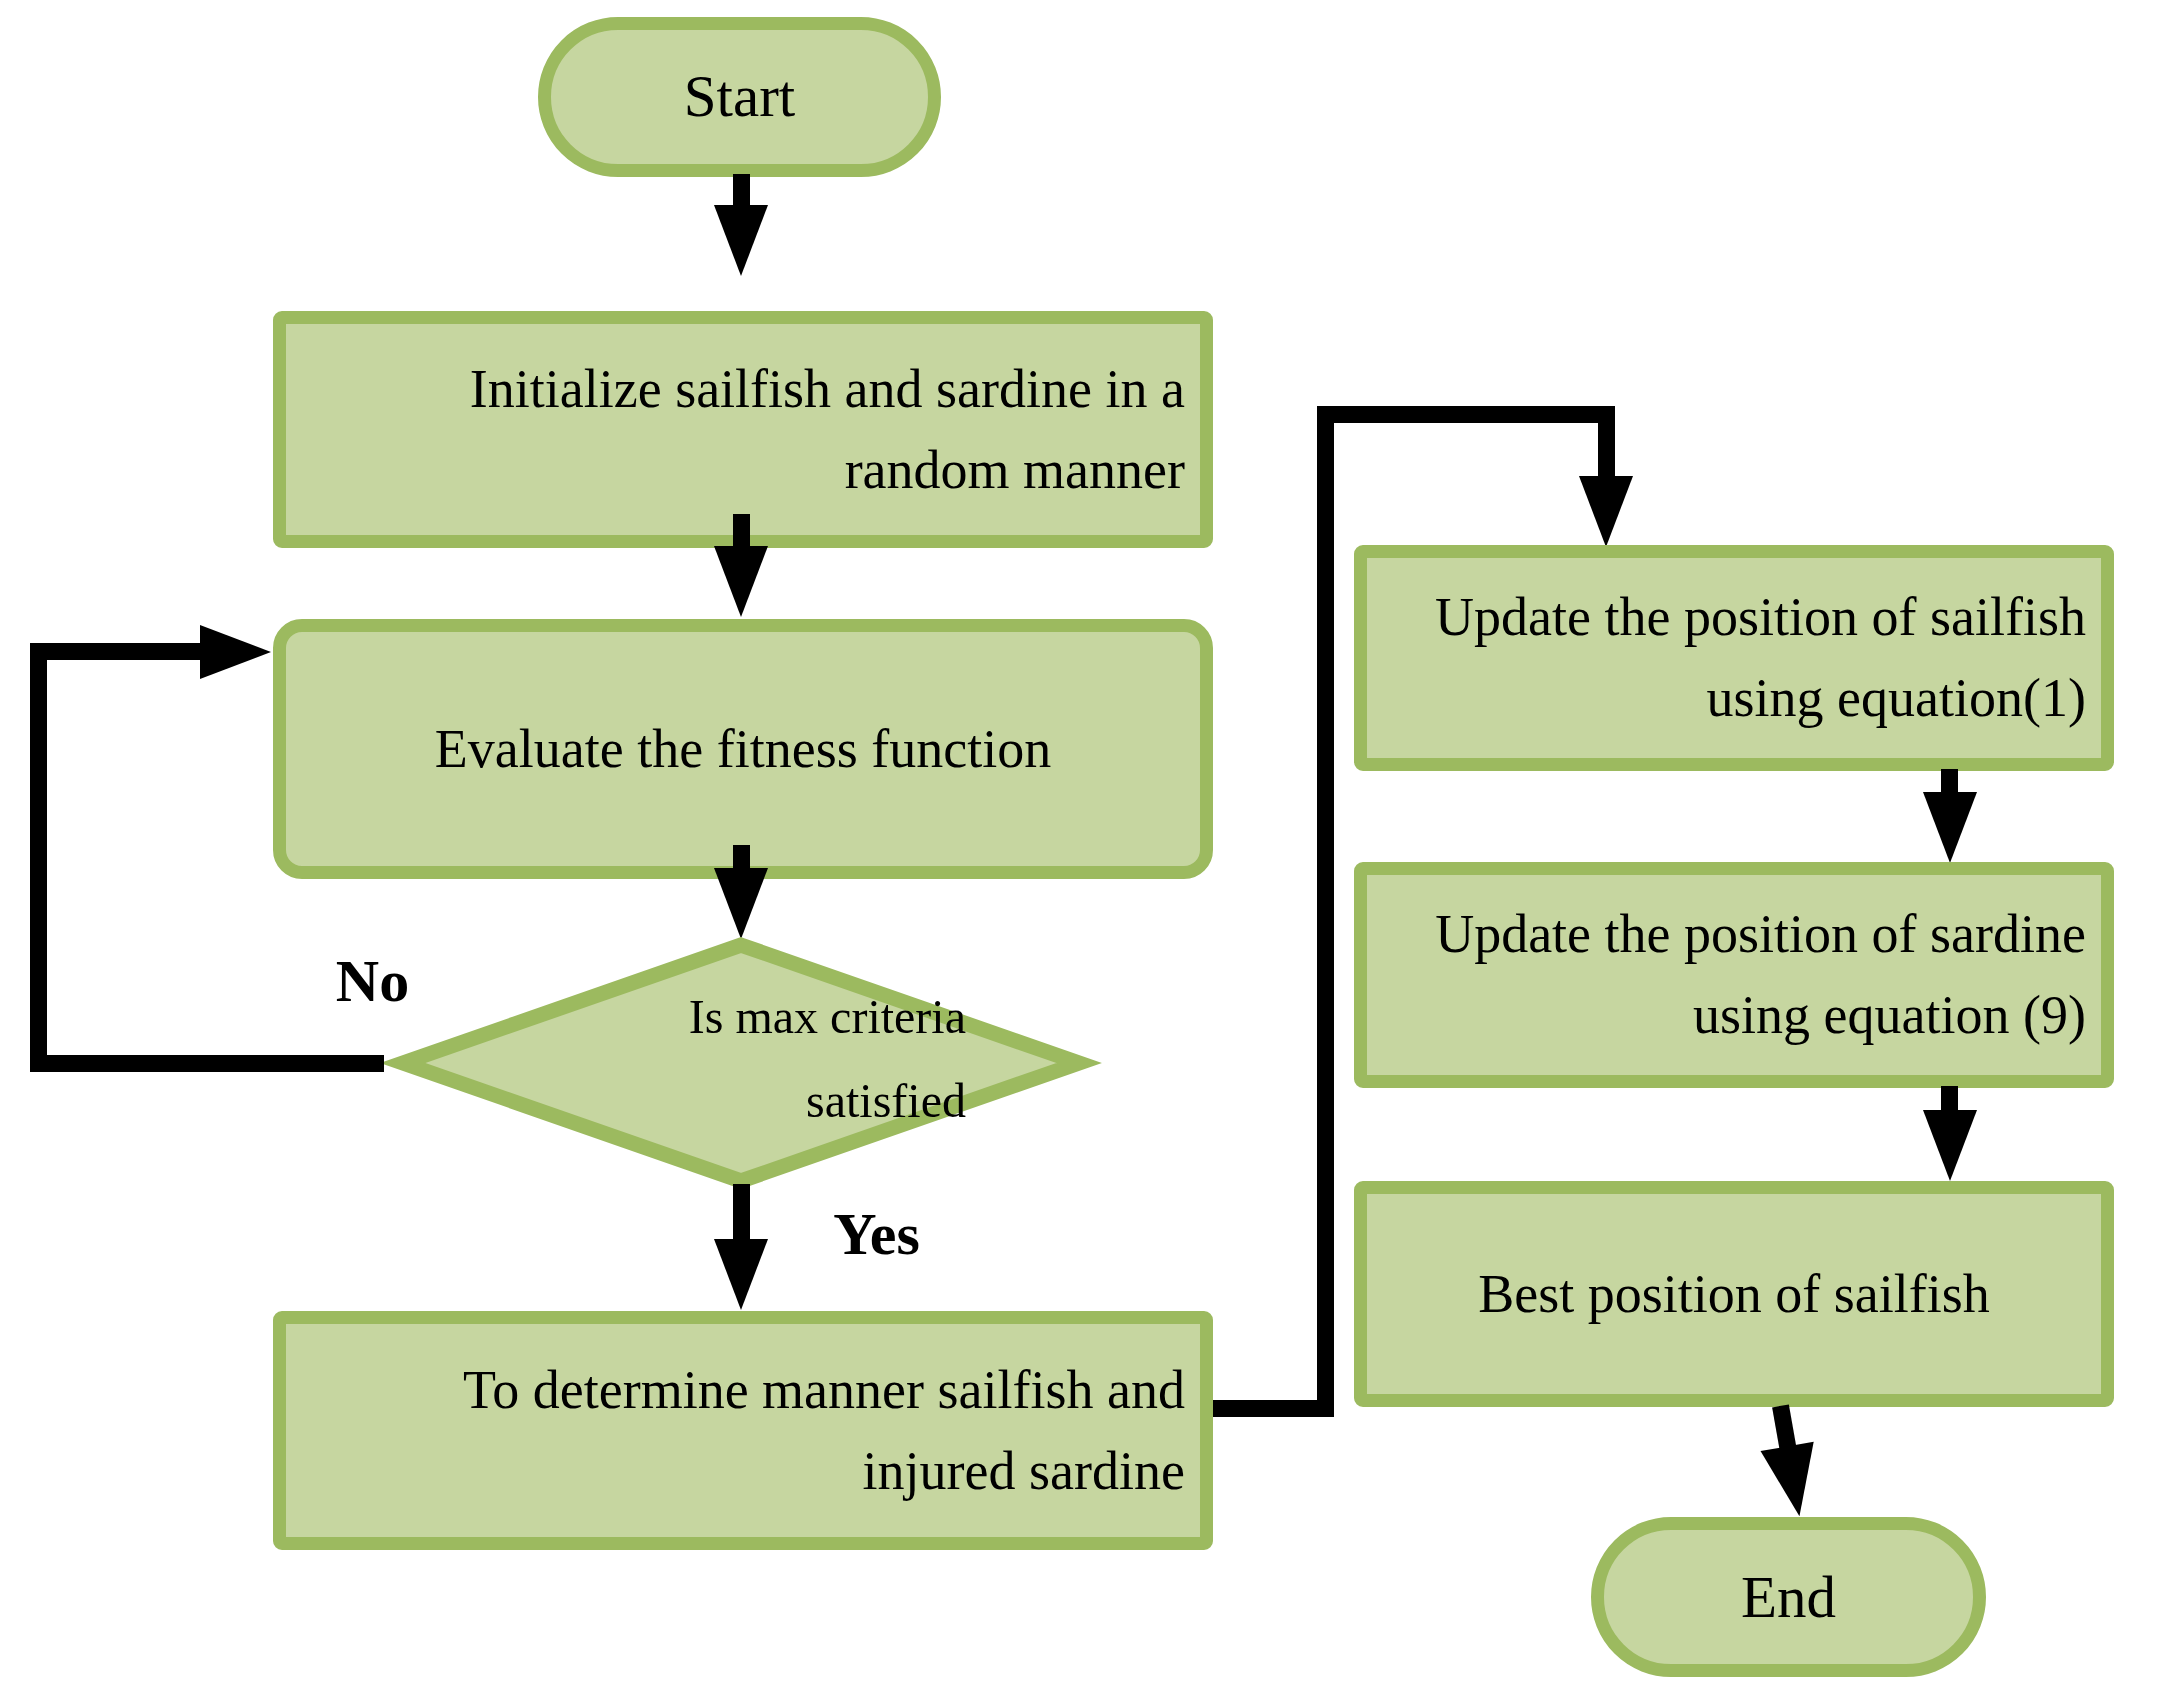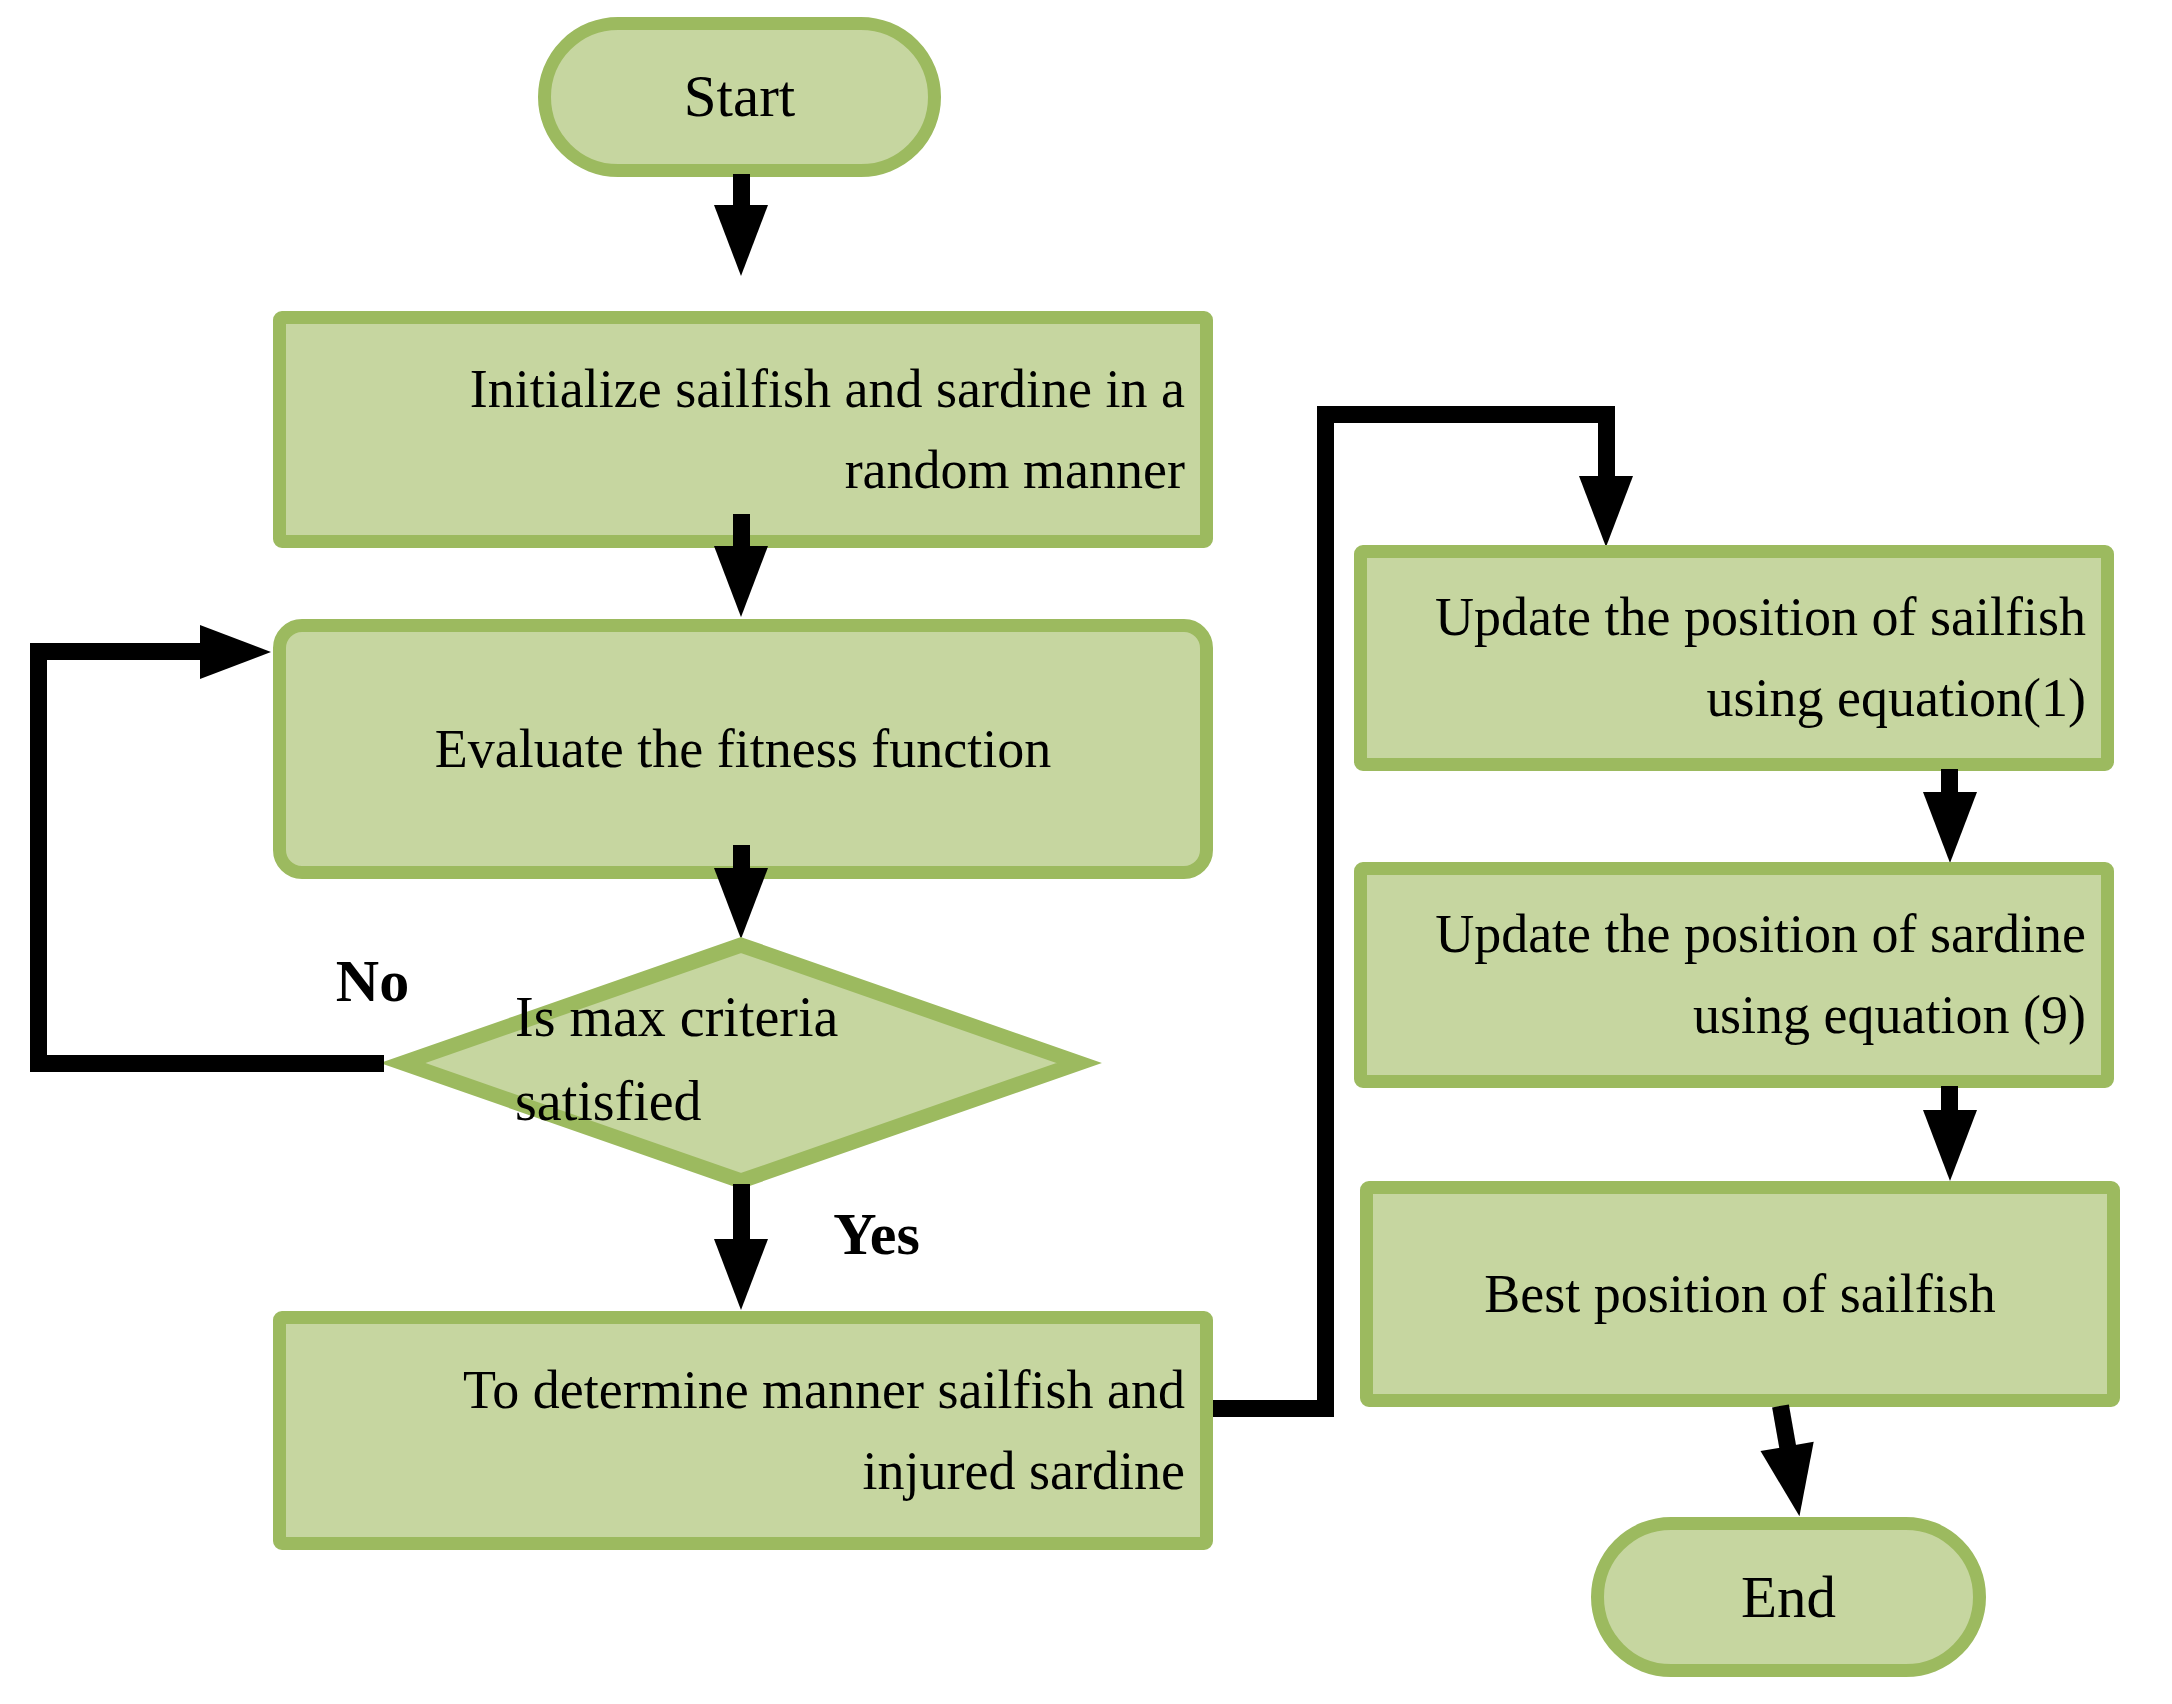--- a/index.html
+++ b/index.html
@@ -53,22 +53,22 @@
   #diamond-svg { position: absolute; left: 365px; top: 924px; width: 752px; height: 278px; overflow: visible; }
   #diamond-svg polygon {
     fill: var(--node-fill);
     stroke: var(--node-border);
     stroke-width: 20px;
     stroke-linejoin: miter;
   }
   #diamond-label {
     position: absolute;
     left: 515px; top: 975px; width: 451px;
-    font-size: 56px; line-height: 84px;
-    text-align: left; color: var(--text);
+    font-size: 48px; line-height: 84px;
+    text-align: right; color: var(--text);
   }
   .tilted-arrow {
     position: absolute;
     left: 1753px; top: 1406px;
     width: 54px; height: 113px;
     transform: rotate(-10deg);
     transform-origin: top center;
   }
 </style>
 </head>
@@ -132,21 +132,21 @@
   <div class="shaft" style="left:1941px; top:769px; width:16.6px; height:30px;"></div>
   <div class="arrowhead-down" style="left:1923px; top:792px;"></div>
 
   <div class="flow-box" style="left:1354px; top:862px; width:760px; height:226px;">
     <span>Update the position of sardine using equation (9)</span>
   </div>
 
   <div class="shaft" style="left:1941px; top:1086px; width:16.6px; height:29px;"></div>
   <div class="arrowhead-down" style="left:1923px; top:1110px;"></div>
 
-  <div class="flow-box" style="left:1354px; top:1181px; width:760px; height:226px;margin-left:6px;">
+  <div class="flow-box" style="left:1354px; top:1181px; width:760px; height:226px;">
     <span>Best position of sailfish</span>
   </div>
 
   <div class="tilted-arrow">
     <div class="shaft" style="left:19px; top:0; width:16.6px; height:47px;"></div>
     <div class="arrowhead-down" style="left:0; top:41px;"></div>
   </div>
 
   <div class="flow-box terminator" style="left:1591px; top:1517px; width:395px; height:160px;">
     <span>End</span>

